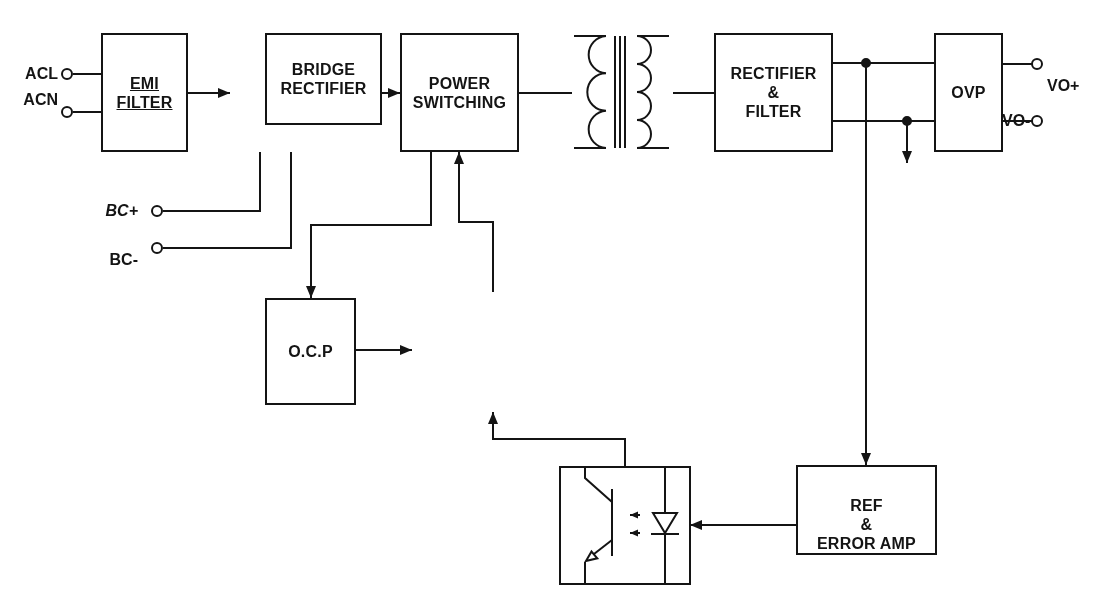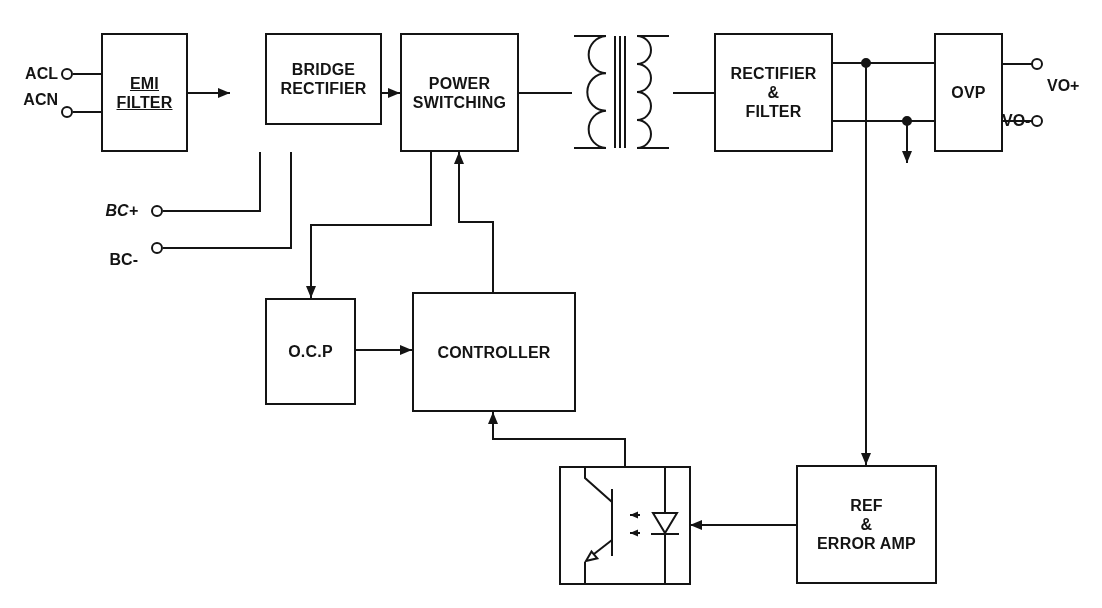--- a/index.html
+++ b/index.html
@@ -46,21 +46,21 @@
   .ta-l { text-align: left; }
 
   
   #blk-emi        { left: 101px; top: 33px;  width: 87px;  height: 119px; text-decoration: underline; }
   #blk-bridge     { left: 230px; top: 33px;  width: 117px; height: 92px; margin-left: 35px; }
   #blk-power      { left: 400px; top: 33px;  width: 119px; height: 119px; }
   #blk-rectfilter { left: 714px; top: 33px;  width: 119px; height: 119px; }
   #blk-ovp        { left: 934px; top: 33px;  width: 69px;  height: 119px; }
   #blk-ocp        { left: 265px; top: 298px; width: 91px;  height: 107px; }
   #blk-controller { left: 412px; top: 292px; width: 164px; height: 120px; }
-  #blk-ref        { left: 796px; top: 465px; width: 141px; height: 119px; }
+  #blk-ref        { left: 796px; top: 465px; width: 141px; height: 90px; align-items: flex-end; }
 
   #lbl-acl { left: 10px;   top: 65px;  width: 48px; }
   #lbl-acn { left: 10px;   top: 91px; width: 48px; }
   #lbl-bcp { left: 86px;   top: 202px; width: 52px; font-style: italic; }
   #lbl-bcm { left: 86px;   top: 251px; width: 52px; }
   #lbl-vop { left: 1047px; top: 57px;  width: 54px; margin-top: 20px; }
   #lbl-vom { left: 1002px; top: 112px; width: 54px; }
 </style>
 </head>
 <body>
@@ -171,23 +171,20 @@
     <span class="block-label">RECTIFIER
 &amp;
 FILTER</span>
   </div>
   <div class="block" id="blk-ovp">
     <span class="block-label">OVP</span>
   </div>
   <div class="block" id="blk-ocp">
     <span class="block-label">O.C.P</span>
   </div>
-  <div class="block" id="blk-controller">
-    <span class="block-label">CONTROLLER</span>
-  </div>
   <div class="block" id="blk-ref">
     <span class="block-label">REF
 &amp;
 ERROR AMP</span>
   </div>
 
   <div class="terminal-label ta-r" id="lbl-acl">ACL</div>
   <div class="terminal-label ta-r" id="lbl-acn">ACN</div>
   <div class="terminal-label ta-r" id="lbl-bcp">BC+</div>
   <div class="terminal-label ta-r" id="lbl-bcm">BC-</div>

